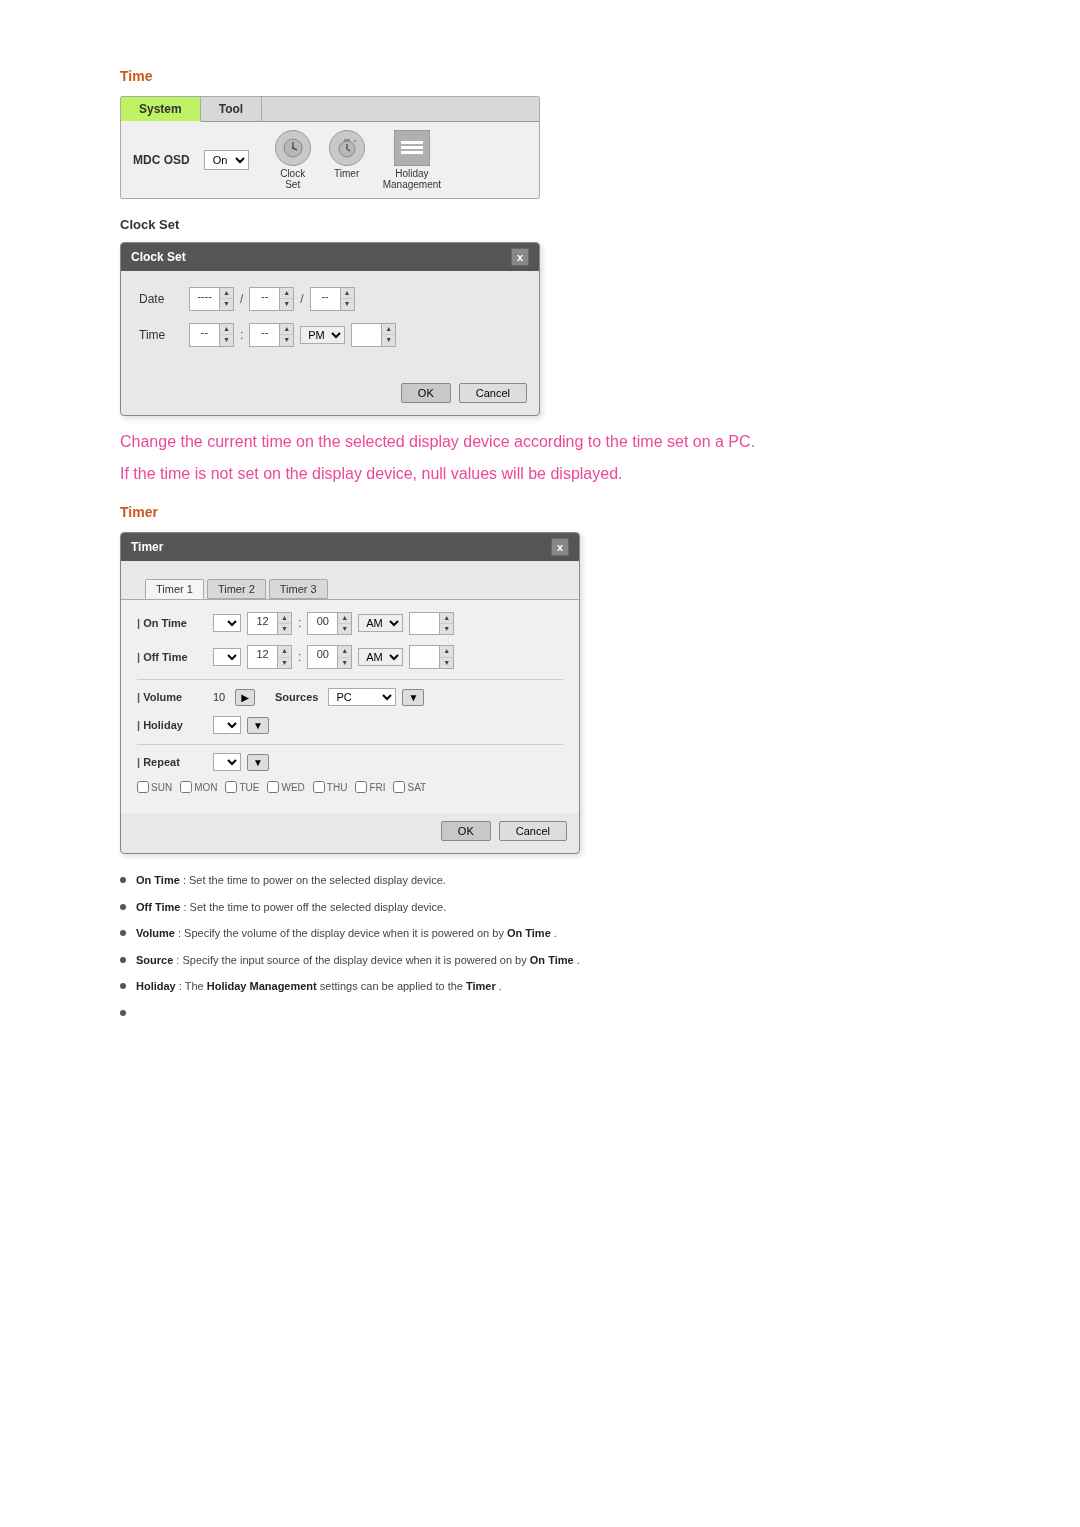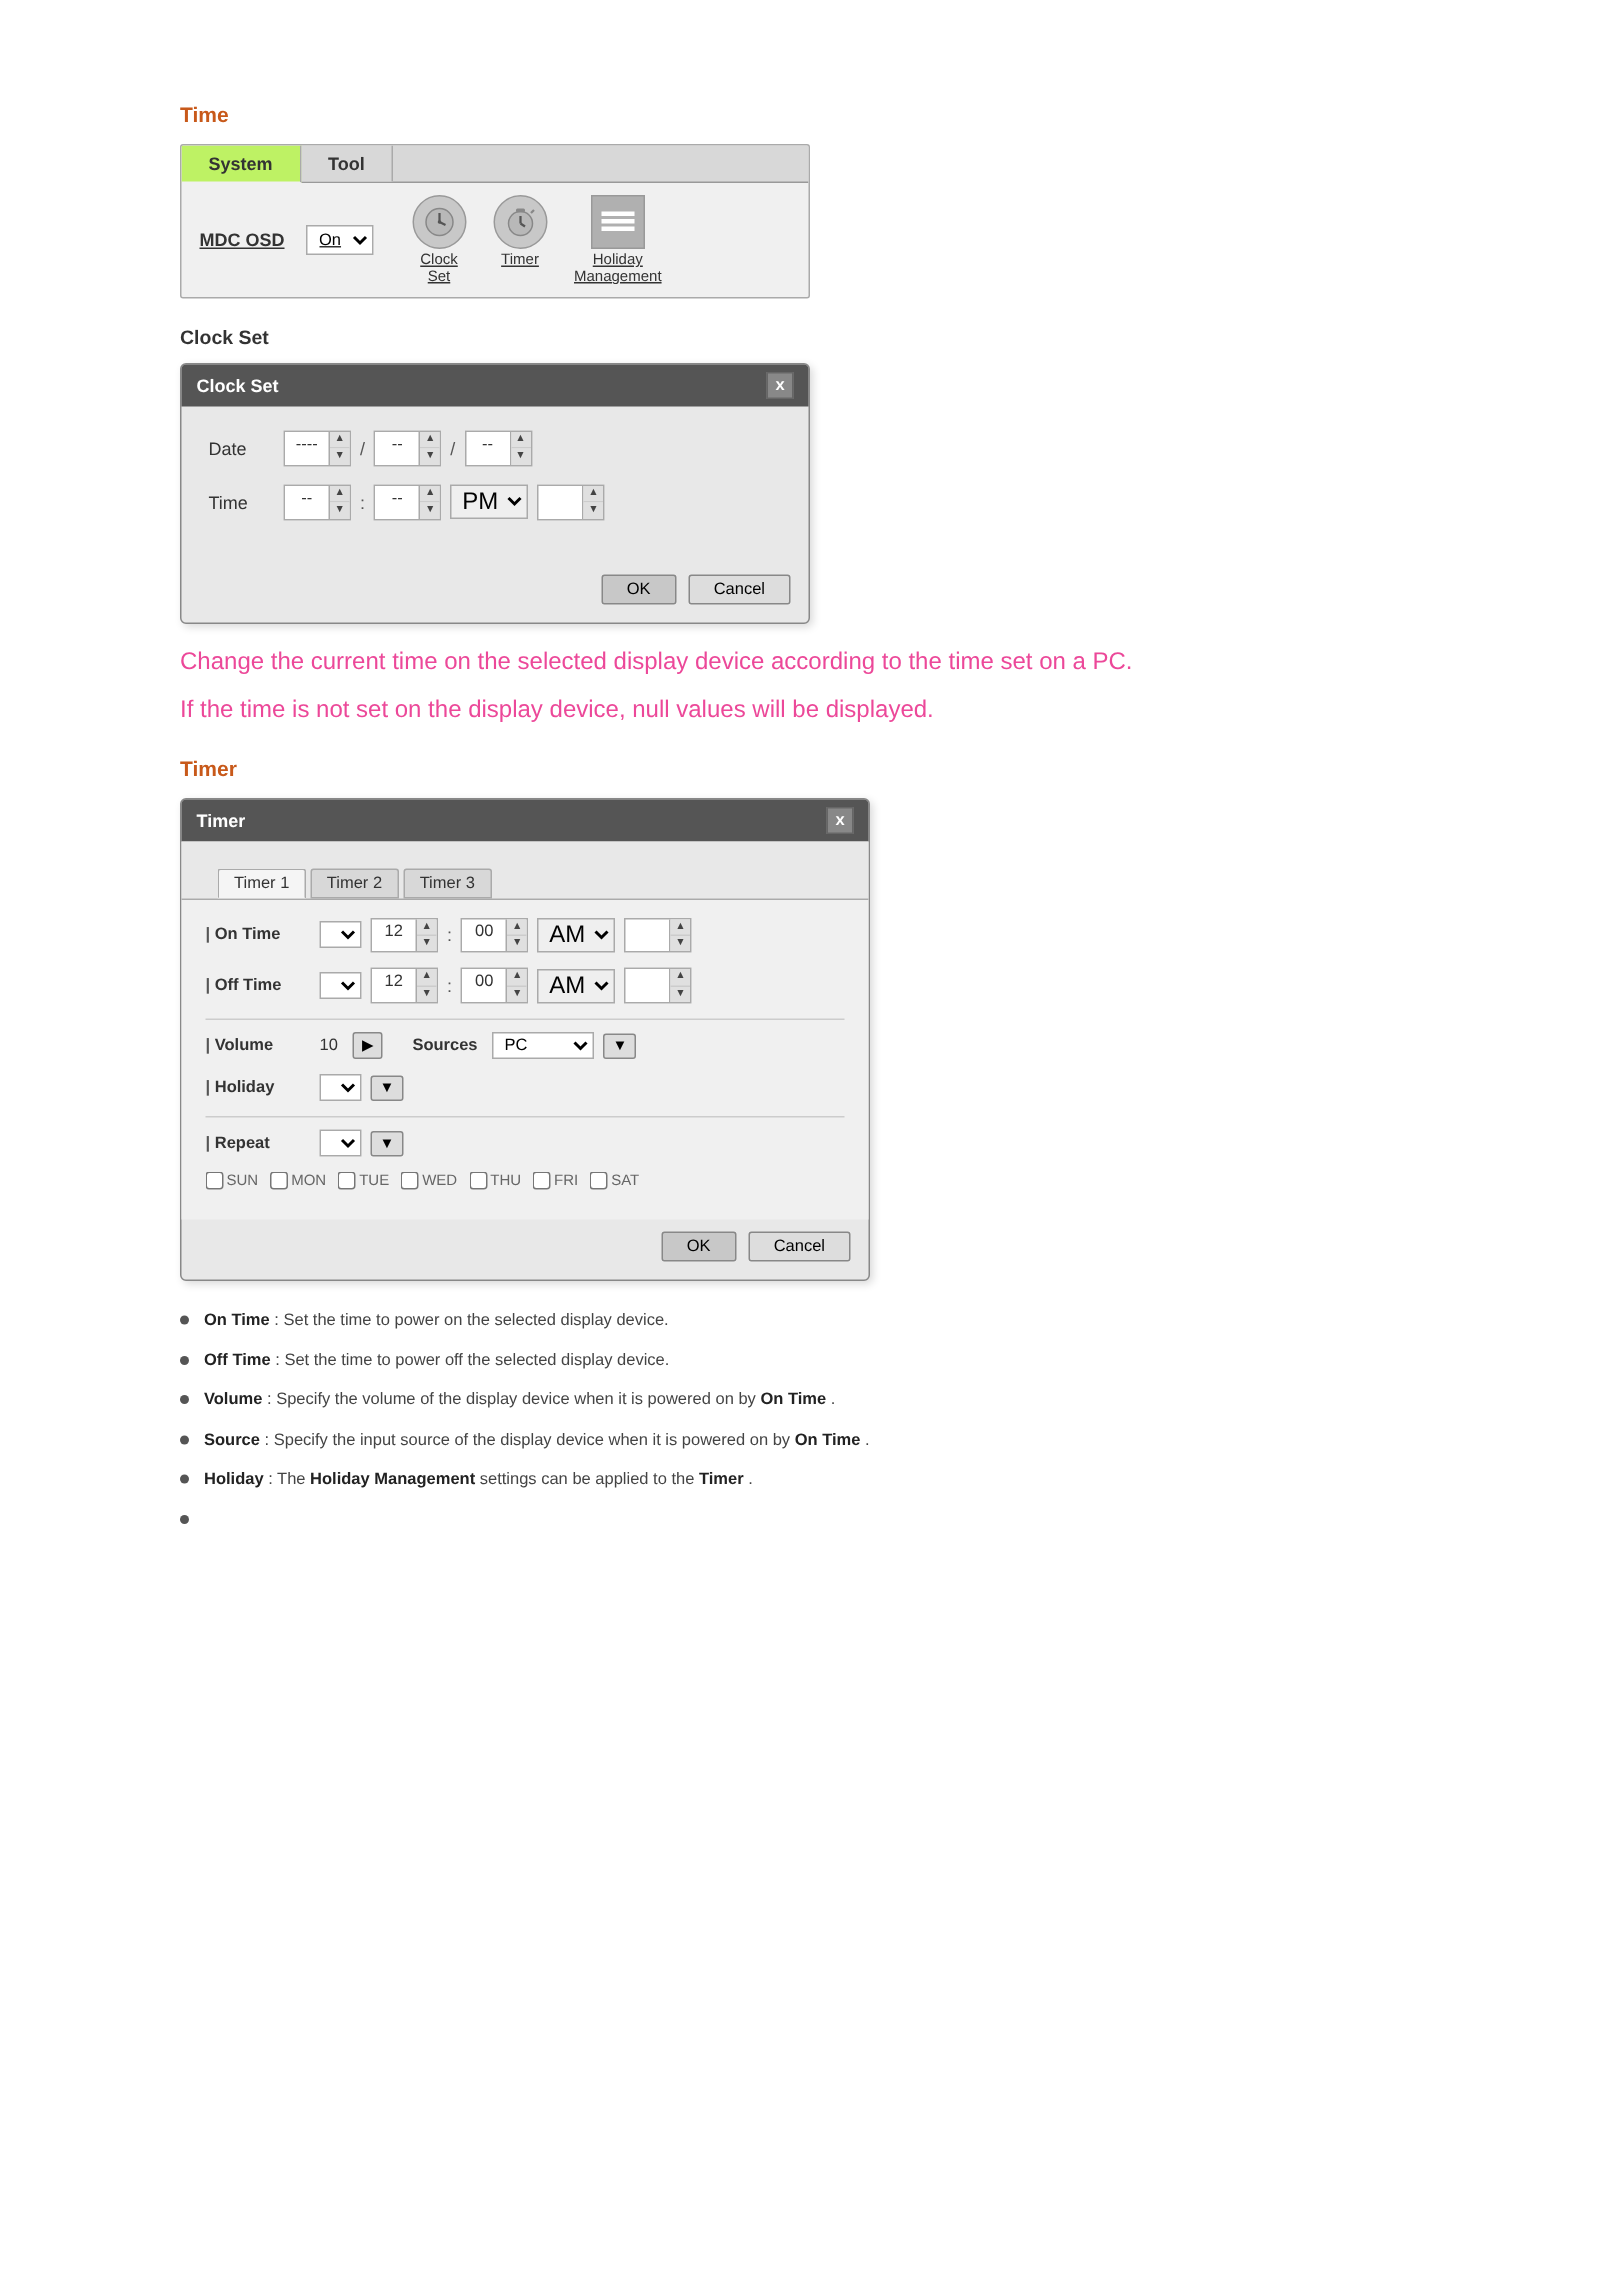--- a/index.html
+++ b/index.html
@@ -48,21 +48,20 @@
     .toolbar-tab.active {
       background: #bef264;
       border-bottom: 1px solid #f0f0f0;
       margin-bottom: -1px;
     }
     .toolbar-body {
       display: flex;
       align-items: center;
       padding: 8px 12px;
       gap: 10px;
-      text-decoration: underline;
     }
     .mdc-osd-label {
       font-size: 12px;
       font-weight: bold;
       margin-right: 4px;
     }
     .mdc-osd-select {
       font-size: 11px;
       padding: 2px 4px;
       border: 1px solid #aaa;
@@ -164,21 +163,21 @@
     .dialog-row-label {
       font-size: 12px;
       width: 44px;
       min-width: 44px;
     }
     .sep-text {
       font-size: 12px;
       color: #555;
     }
     .pm-select {
-      font-size: 16px;
+      font-size: 11px;
       padding: 1px 3px;
       border: 1px solid #aaa;
     }
     .dialog-footer {
       display: flex;
       justify-content: flex-end;
       gap: 8px;
       padding: 8px 12px 12px;
     }
     .btn {

